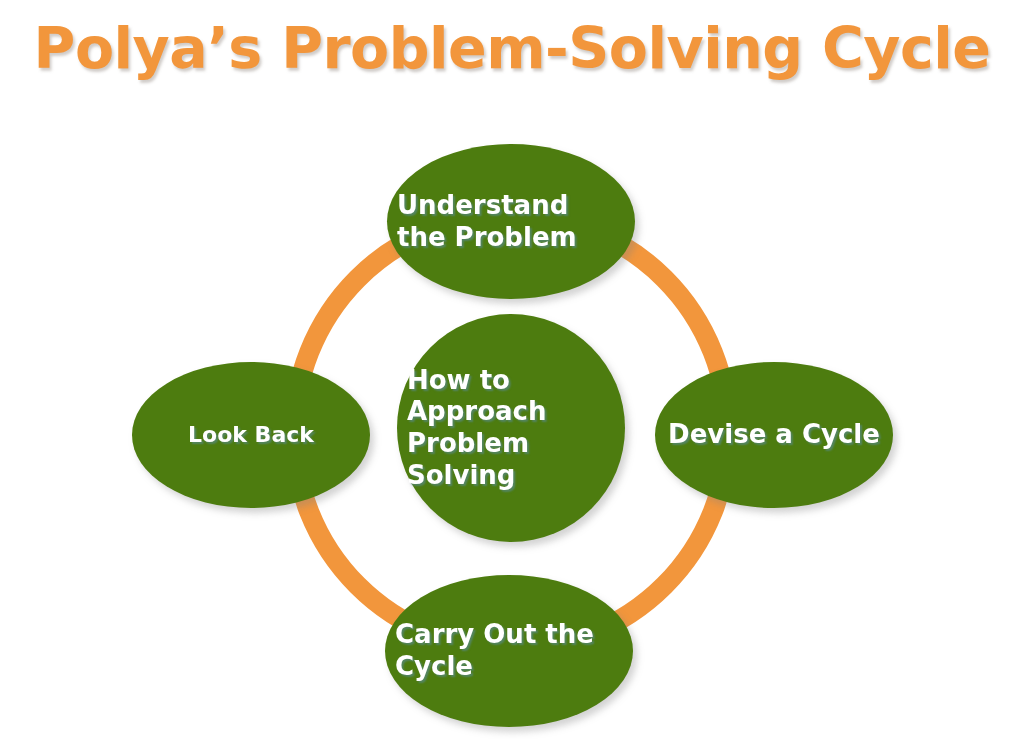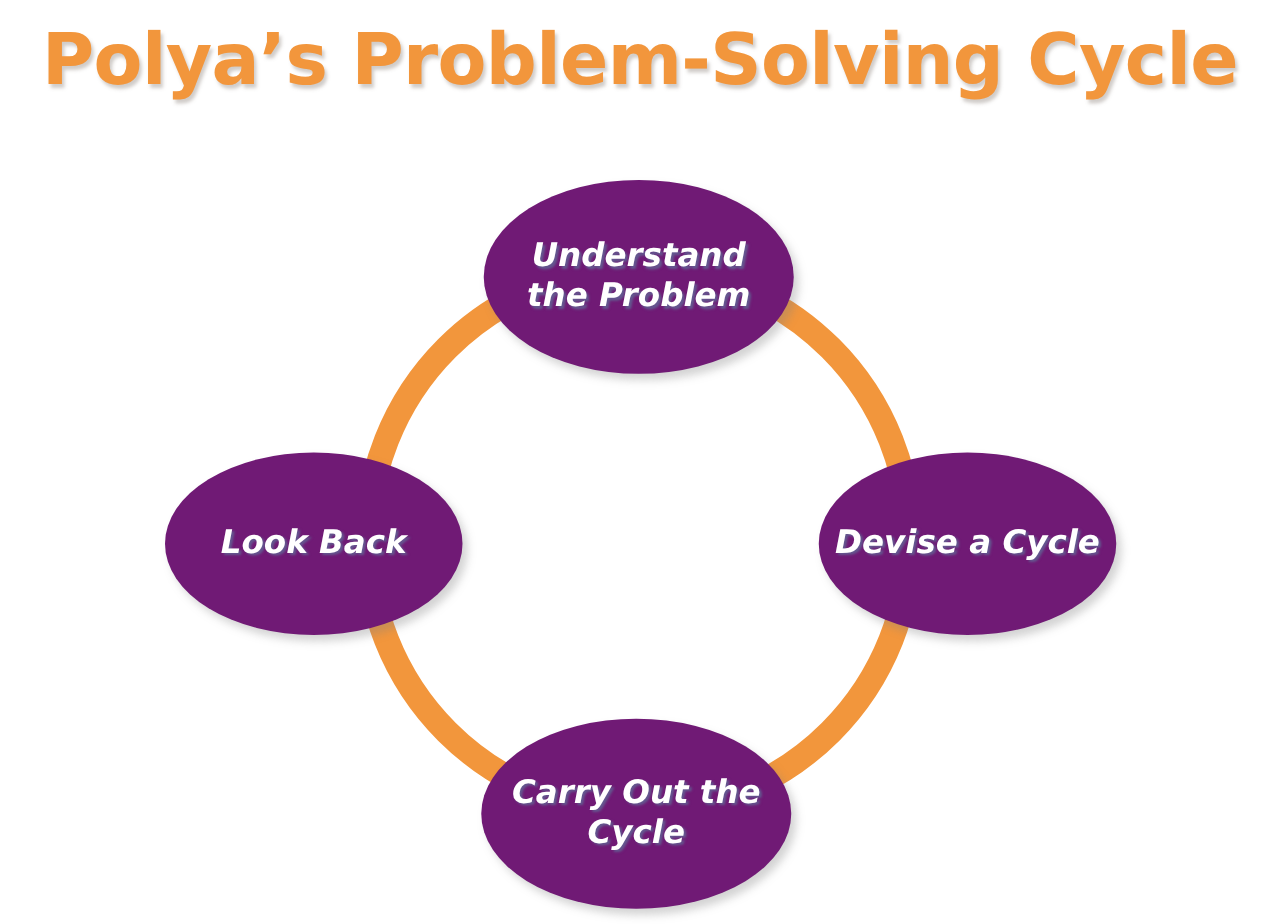--- a/index.html
+++ b/index.html
@@ -47,30 +47,29 @@
     height: 739px;
     z-index: 1;
   }
 
   
   .node {
     position: absolute;
     display: flex;
     align-items: center;
     justify-content: center;
-    text-align: center;
-    background: #701a75;
+    text-align: left;
+    background: #4d7c0f;
     color: #ffffff;
     font-family: "DejaVu Sans", sans-serif;
     font-weight: bold;
     border-radius: 50%;
     box-shadow: 4px 5px 7px rgba(130,130,130,0.35);
     z-index: 3;
     box-sizing: border-box;
-    font-style: italic;
   }
   .node .label {
     text-shadow: 2px 2px 2px rgba(90,140,165,0.55);
     line-height: 1.22;
     padding: 0 10px;
   }
 
   
   #node-understand {
     left: 387px;
@@ -97,21 +96,21 @@
     height: 152px;
     font-size: 26px;
   }
 
   
   #node-look {
     left: 132px;
     top: 362px;
     width: 238px;
     height: 146px;
-    font-size: 26px;
+    font-size: 22px;
   }
 
   
   #node-hub {
     left: 397px;
     top: 314px;
     width: 228px;
     height: 228px;
     font-size: 26px;
     z-index: 4;
@@ -137,14 +136,17 @@
   </div>
 
   <div class="node" id="node-carry">
     <span class="label">Carry Out the Cycle</span>
   </div>
 
   <div class="node" id="node-look">
     <span class="label">Look Back</span>
   </div>
 
+  <div class="node" id="node-hub">
+    <span class="label">How to Approach Problem Solving</span>
+  </div>
 
 </div>
 
 </body></html>

